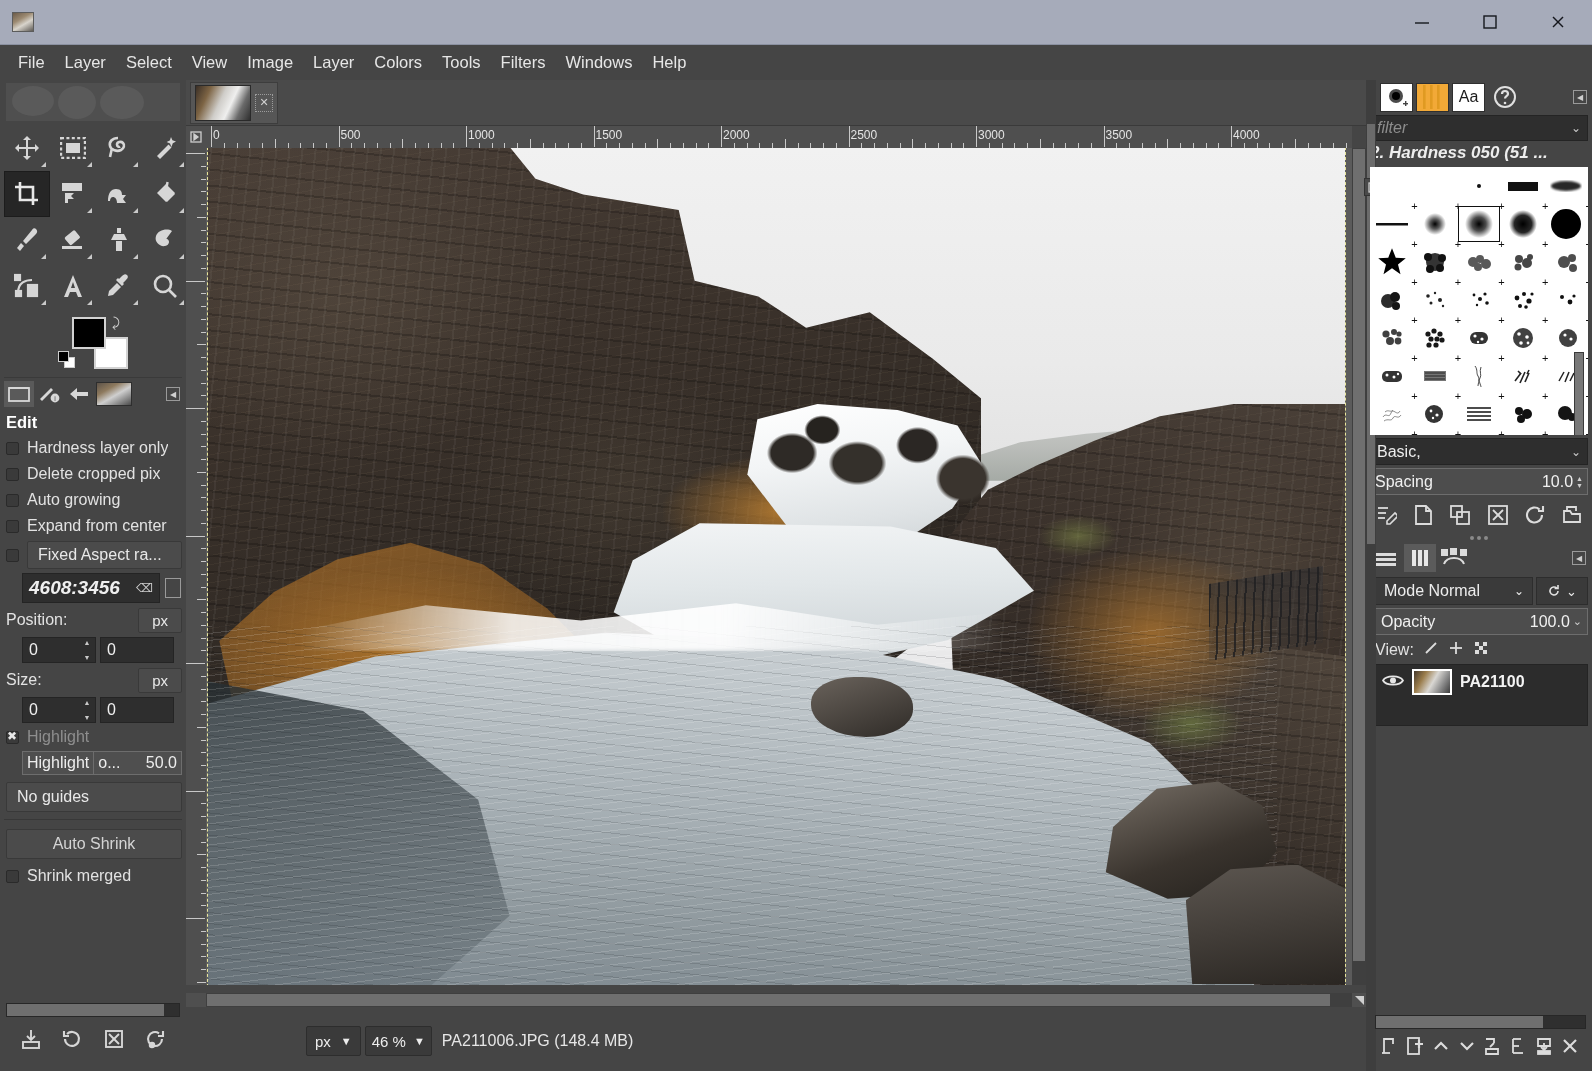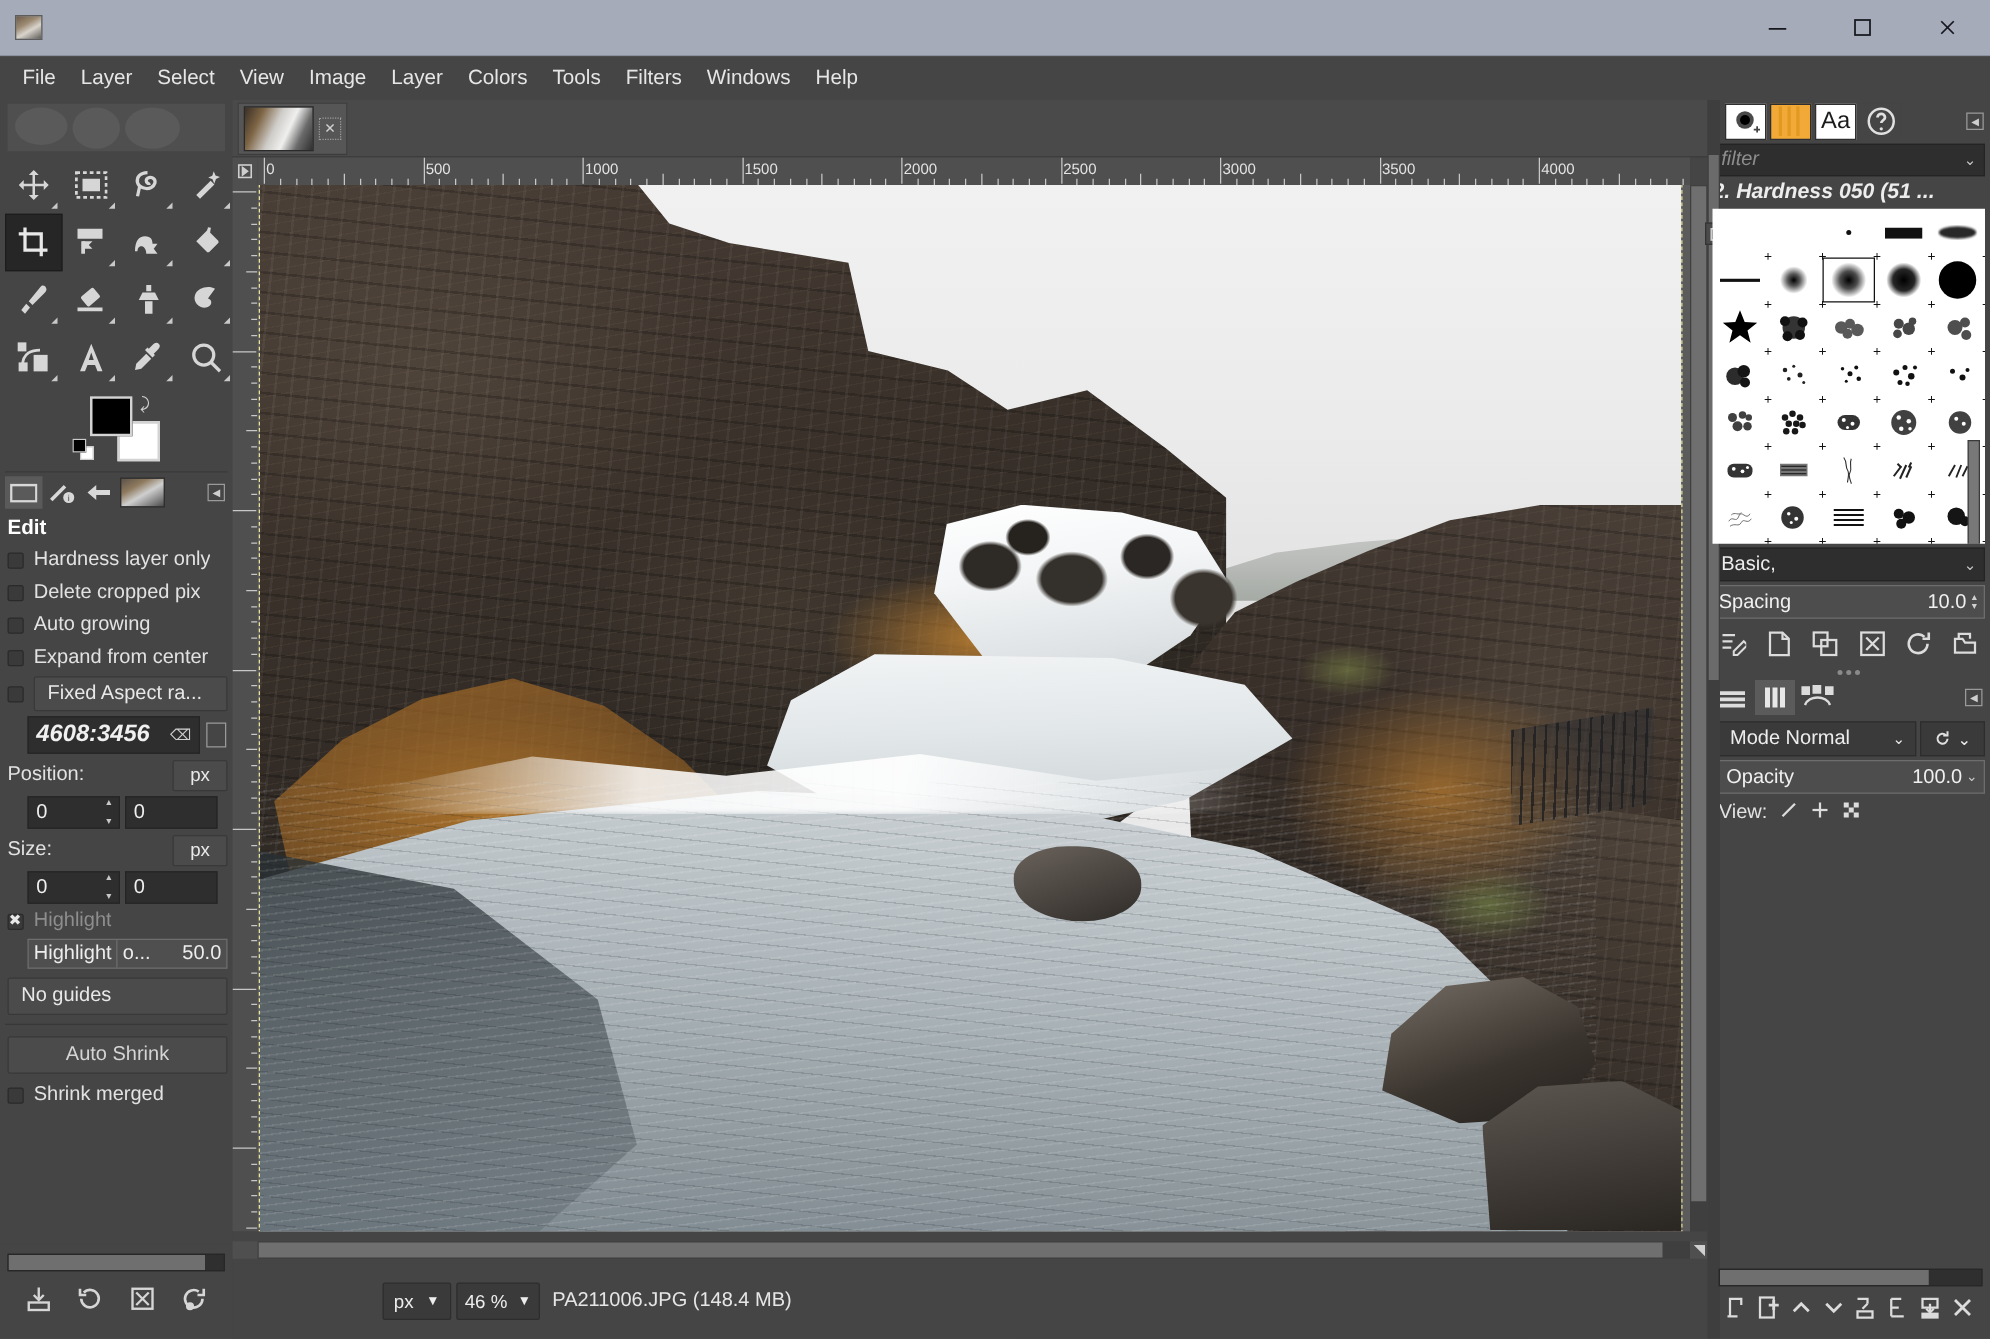--- a/index.html
+++ b/index.html
@@ -1137,21 +1137,21 @@
       <svg width="28" height="24" viewBox="0 0 28 24">
           <rect width="28" height="24" fill="#f2a937"></rect>
           <g fill="#e09a22">
             <rect x="4" y="0" width="2.6" height="24"></rect>
             <rect x="11" y="0" width="2.6" height="24"></rect>
             <rect x="18" y="0" width="2.6" height="24"></rect>
           </g>
         </svg>
     </div>
     <div class="rd-tab">
-      <span style="font-size:19px;color:#1b1b1b;">Aa</span>
+      <span style="font-size:16px;color:#1b1b1b;">Aa</span>
     </div>
     <div class="rd-tab" style="background:#454545;border:none;">
       <svg width="26" height="26" viewBox="0 0 26 26" fill="none" stroke="#e0e0e0" stroke-width="2">
           <circle cx="13" cy="13" r="10"></circle>
           <path d="M10 10c0-2 1.5-3 3-3s3 1 3 3-3 2.4-3 4.4" stroke-width="2.2"></path>
           <circle cx="13" cy="19" r="1.3" fill="#e0e0e0" stroke="none"></circle>
         </svg>
     </div>
     <div class="rd-collapse">◀</div>
   </div>
@@ -1624,20 +1624,32 @@
       <svg width="16" height="16" viewBox="0 0 16 16" fill="#dcdcdc">
           <rect x="2" y="2" width="4" height="4"></rect>
           <rect x="10" y="2" width="4" height="4"></rect>
           <rect x="6" y="6" width="4" height="4"></rect>
           <rect x="2" y="10" width="4" height="4"></rect>
           <rect x="10" y="10" width="4" height="4"></rect>
         </svg>
     </span>
   </div>
 
+  <div class="layerlist">
+    <div class="layerrow">
+      <span>
+        <svg width="22" height="15" viewBox="0 0 22 15" fill="none" stroke="#e6e6e6" stroke-width="1.7">
+            <path d="M1 7.5C4 2 18 2 21 7.5 18 13 4 13 1 7.5z"></path>
+            <circle cx="11" cy="7.5" r="3" fill="#e6e6e6" stroke="none"></circle>
+          </svg>
+      </span>
+      <span class="lthumb"></span>
+      <span class="lname">PA21100</span>
+    </div>
+  </div>
 
   <div class="rd-bottom">
     <div class="rd-bscroll">
         <i></i>
       </div>
     <div class="rd-bicons">
       <div class="ic">
         <svg width="18" height="20" viewBox="0 0 18 20" fill="none" stroke="#dcdcdc" stroke-width="1.8">
             <path d="M4 17V3h9v5"></path>
             <path d="M2 17h8"></path>

